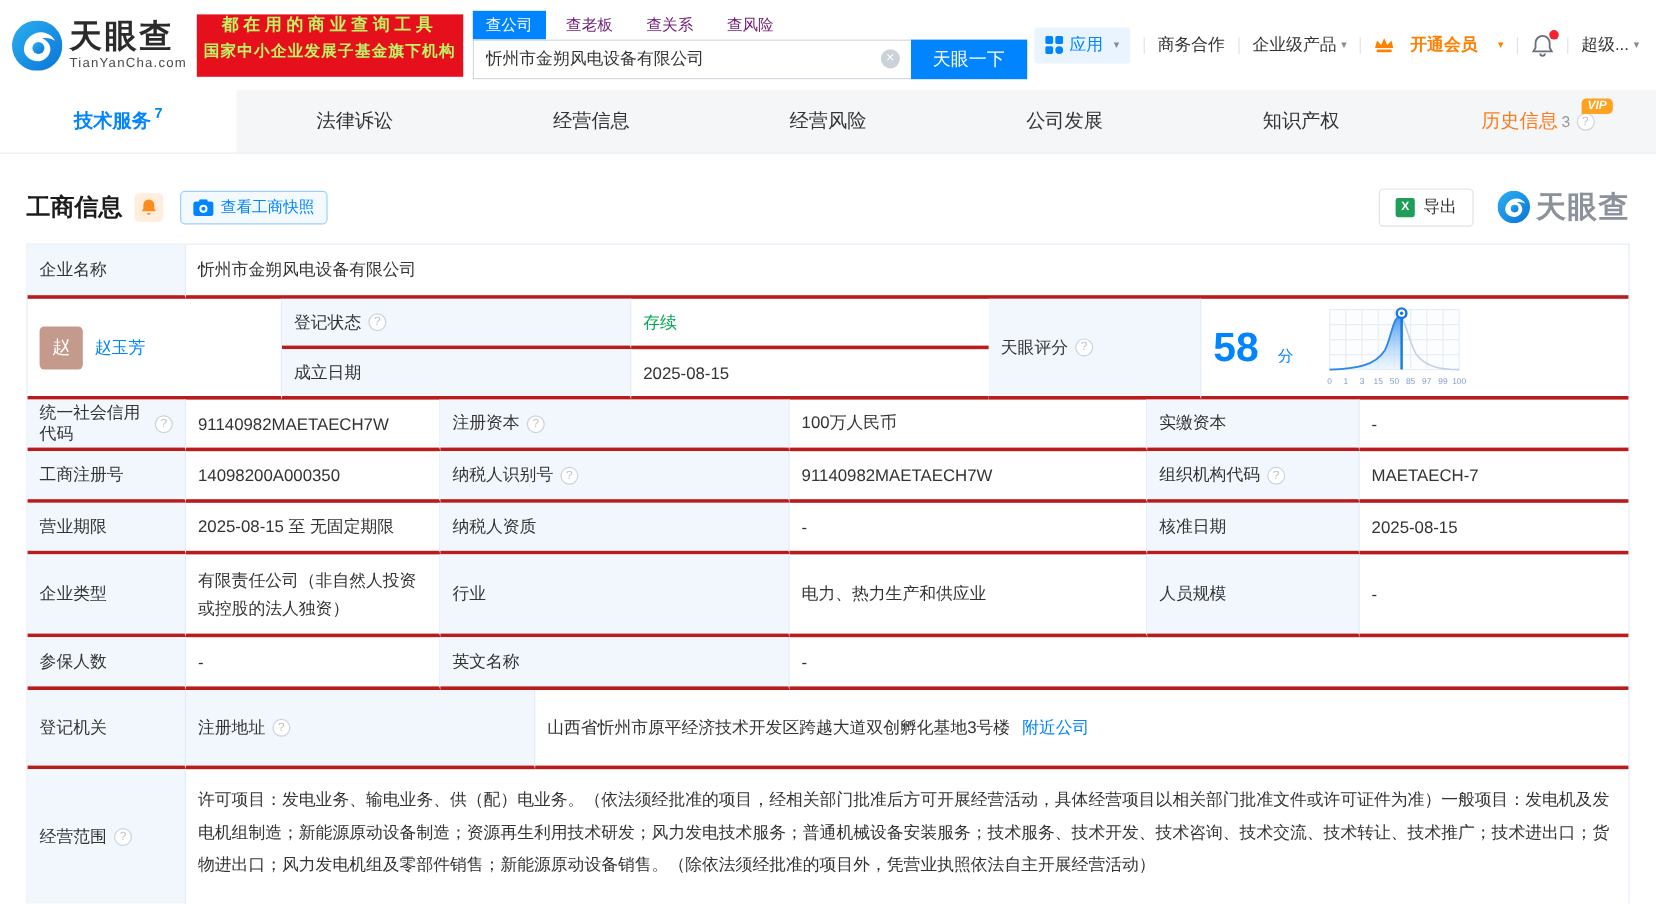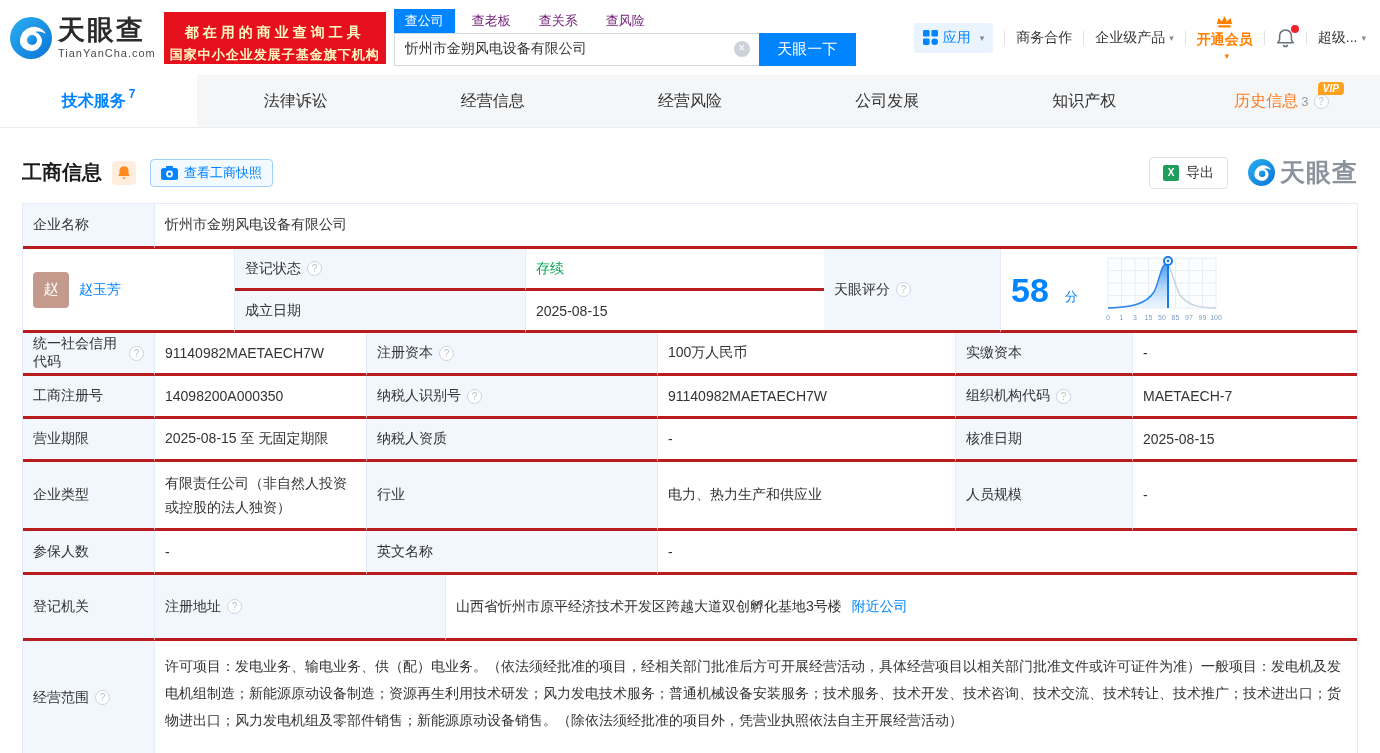--- a/index.html
+++ b/index.html
@@ -6,22 +6,22 @@
   html,body { width:1380px; height:753px; overflow:hidden; background:#fff;
     font-family:"Liberation Sans","DejaVu Sans",sans-serif; color:#333; }
 
   
   .header { height:75px; display:flex; align-items:center; padding:0 14px 0 10px; background:#fff; }
   .logo { display:flex; align-items:center; flex:none; }
   .logo-icon { width:42px; height:42px; flex:none; }
   .logo-text { margin-left:6px; }
   .logo-cn { font-size:27px; font-weight:bold; color:#2b2b2b; letter-spacing:2px; line-height:1; }
   .logo-en { font-size:11px; color:#4a4a4a; margin-top:3px; letter-spacing:1px; }
-  .promo { margin-left:8px; width:222px; height:52px; background:#e6101c; color:#fef9c3;
-    display:flex; flex-direction:column; justify-content:flex-end; text-align:center; flex:none; }
+  .promo { margin-left:8px; width:222px; height:52px; background:#e6101c; color:#bef264;
+    display:flex; flex-direction:column; justify-content:flex-start; text-align:center; flex:none; }
   .promo-l1 { font-size:14px; font-weight:bold; letter-spacing:4px; }
   .promo-l2 { font-size:13px; font-weight:bold; margin-top:4px; letter-spacing:1px; }
   .search { margin-left:8px; width:462px; flex:none; }
   .search-tabs { display:flex; align-items:center; height:23px; font-size:13px; }
   .search-tab { padding:3px 11px; margin-right:6px; color:#701a75; cursor:pointer; }
   .search-tab.active { background:#0084ff; color:#fff; }
   .search-row { display:flex; height:33px; }
   .search-input-wrap { flex:1; position:relative; }
   .search-input { width:100%; height:100%; border:1px solid #d3d9e0; border-right:none;
     padding:0 32px 0 10px; font-size:14px; color:#333; outline:none;
@@ -30,21 +30,21 @@
     background:#ccd2d9; color:#fff; font-size:12px; line-height:15px; text-align:center; cursor:pointer; }
   .search-btn { width:97px; background:#0084ff; color:#ffffff; font-size:15px; border:none;
     display:flex; align-items:center; justify-content:center; cursor:pointer; flex:none; }
   .top-nav { margin-left:auto; display:flex; align-items:center; font-size:14px; color:#333; white-space:nowrap; }
   .nav-sep { width:1px; height:14px; background:#e3e3e3; margin:0 11px; flex:none; }
   .apps-chip { background:#e9f4ff; color:#0084ff; border-radius:3px; padding:6px 9px;
     display:flex; align-items:center; gap:5px; cursor:pointer; }
   .caret { font-size:9px; color:#8a8a8a; margin-left:4px; }
   .caret.orange { color:#ff8000; }
   .nav-item { cursor:pointer; display:flex; align-items:center; }
-  .vip-link { color:#ff8000; font-weight:bold; display:flex; align-items:center; gap:2px; cursor:pointer;flex-direction:column; }
+  .vip-link { color:#ff8000; font-weight:bold; display:flex; align-items:center; gap:13px; cursor:pointer; }
   .bell-wrap { position:relative; cursor:pointer; display:flex; }
   .red-dot { position:absolute; top:-3px; right:-4px; width:8px; height:8px; background:#f5222d; border-radius:50%; }
 
   
   .tabstrip { height:53px; background:#f5f6f8; display:flex; border-bottom:1px solid #ebedef; }
   .tab { flex:1; display:flex; align-items:center; justify-content:center; font-size:16px;
     color:#333; cursor:pointer; position:relative; }
   .tab.active { background:#fff; color:#0084ff; font-weight:bold; }
   .tab .sup { font-size:12px; color:#0084ff; margin-left:3px; align-self:flex-start; margin-top:12px; }
   .tab.history { color:#ff7a1f; }

